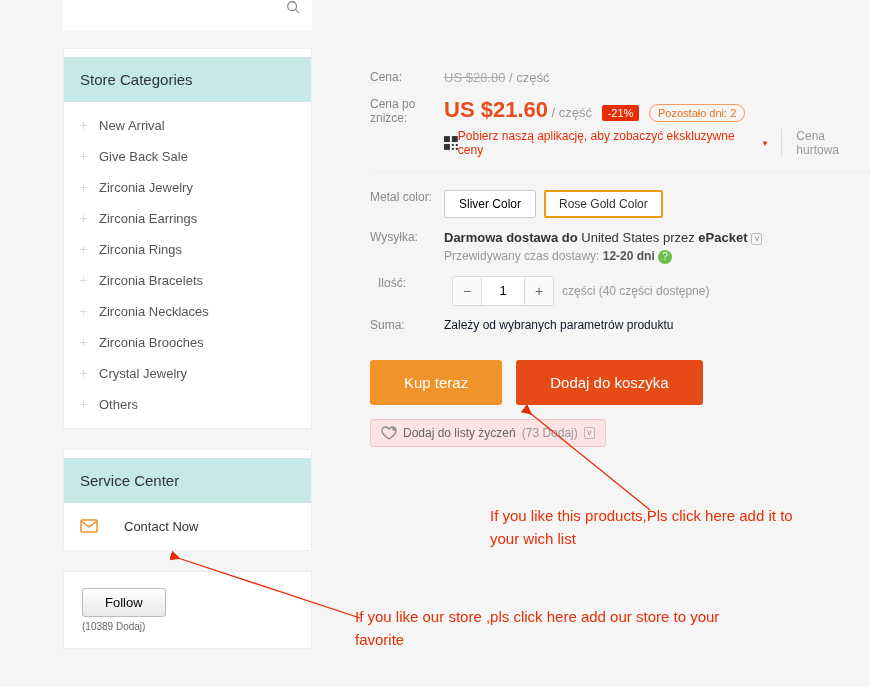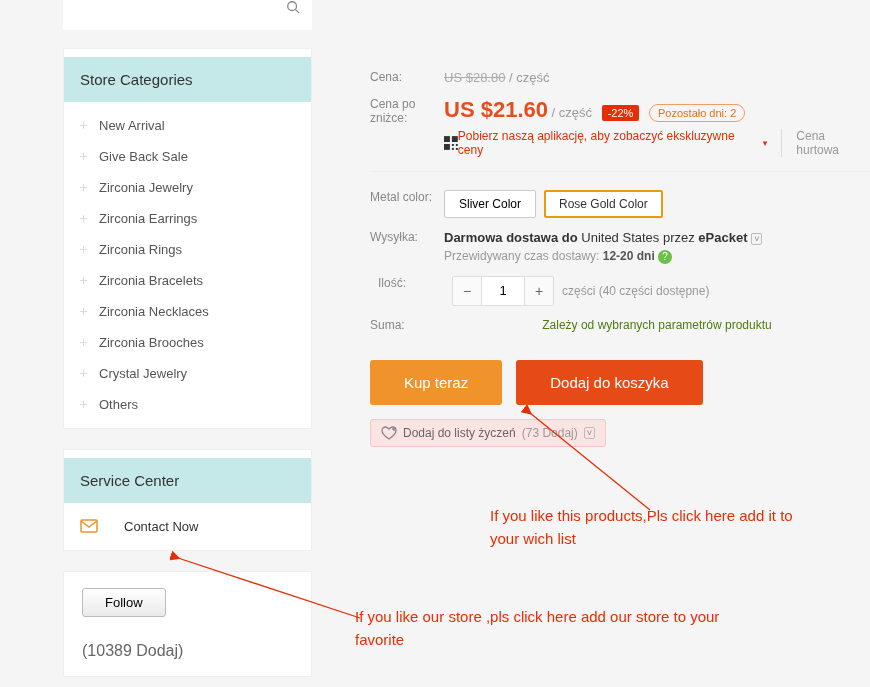--- a/index.html
+++ b/index.html
@@ -58,21 +58,21 @@
 
 .follow-panel { padding: 16px 18px; }
 .follow-btn {
   background: linear-gradient(#fff,#e9e9e9);
   border: 1px solid #bbb;
   border-radius: 3px;
   padding: 6px 22px;
   font-size: 13px;
   cursor: pointer;
 }
-.follow-count { margin-top: 25px; font-size: 16px; color: #666; }
+.follow-count { margin-top: 4px; font-size: 10px; color: #666; }
 
 
 .product { flex: 1; padding: 70px 0 0 58px; position: relative; }
 .row { display: flex; margin-bottom: 12px; }
 .label { width: 74px; color: #888; font-size: 12px; }
 .value { flex: 1; }
 
 .old-price { color: #aaa; text-decoration: line-through; font-size: 13px; }
 .unit { color: #999; font-size: 13px; }
 .price { color: #e84c1a; font-size: 22px; font-weight: bold; }
@@ -107,21 +107,21 @@
   display: inline-flex; width: 14px; height: 14px; border-radius: 50%;
   background: #6cc04a; color: #fff; font-size: 10px;
   align-items: center; justify-content: center; cursor: pointer;
 }
 
 .qty-box { display: inline-flex; border: 1px solid #ddd; border-radius: 2px; overflow: hidden; }
 .qty-btn { width: 28px; height: 28px; background: #fafafa; border: none; cursor: pointer; font-size: 14px; color: #666; }
 .qty-input { width: 44px; border: none; border-left: 1px solid #ddd; border-right: 1px solid #ddd; text-align: center; font-size: 13px; }
 .avail { color: #999; font-size: 12px; margin-left: 8px; }
 
-.depends { color: #4d7c0f; font-size: 12px; text-align: center; }
+.depends { color: #0f172a; font-size: 12px; }
 
 .action-row { margin: 28px 0 14px; display: flex; gap: 14px; }
 .buy-btn, .cart-btn {
   border: none; padding: 14px 34px; font-size: 15px; color: #fff;
   border-radius: 3px; cursor: pointer;
 }
 .buy-btn { background: #f0932b; }
 .cart-btn { background: #e64b17; }
 
 .wishlist {
@@ -221,21 +221,21 @@
         <span class="old-price">US $28.80</span>
         <span class="unit">/ część</span>
       </div>
     </div>
 
     <div class="row">
       <div class="label">Cena po zniżce:</div>
       <div class="value">
         <span class="price">US $21.60</span>
         <span class="unit">/ część</span>
-        <span class="discount-badge">-22%</span>
+        <span class="discount-badge">-21%</span>
         <span class="time-left">Pozostało dni: 2</span>
         <div style="margin-top:6px; display:flex; align-items:center;">
           <svg class="qr-icon" viewBox="0 0 14 14" fill="#333">
               <rect x="0" y="0" width="6" height="6"></rect>
               <rect x="8" y="0" width="6" height="6"></rect>
               <rect x="0" y="8" width="6" height="6"></rect>
               <rect x="8" y="8" width="2" height="2"></rect>
               <rect x="12" y="8" width="2" height="2"></rect>
               <rect x="8" y="12" width="2" height="2"></rect>
               <rect x="12" y="12" width="2" height="2"></rect>

